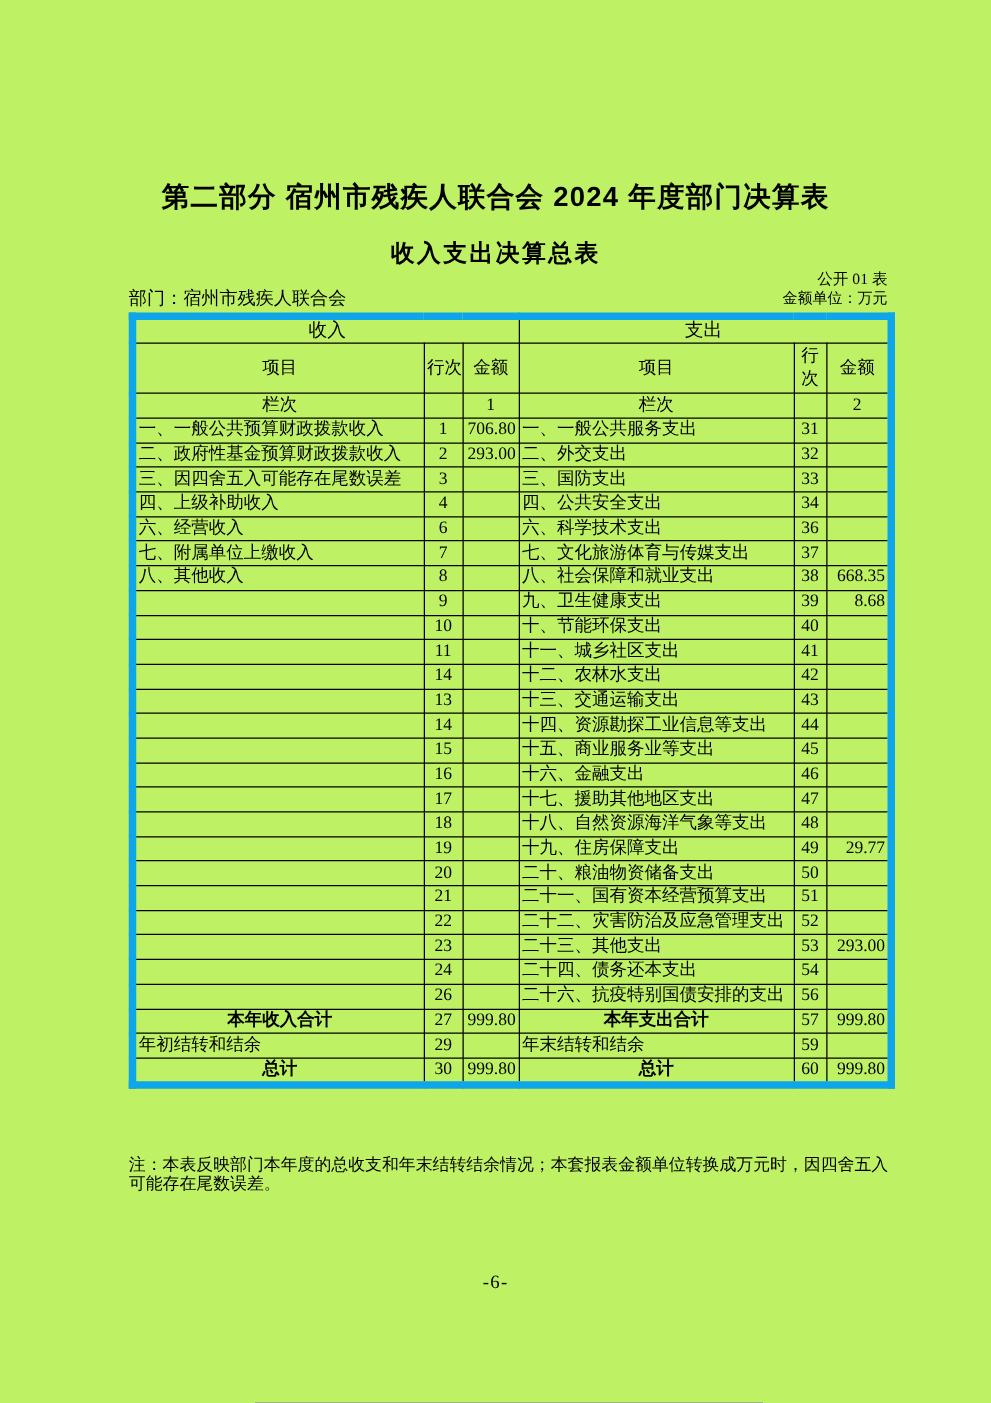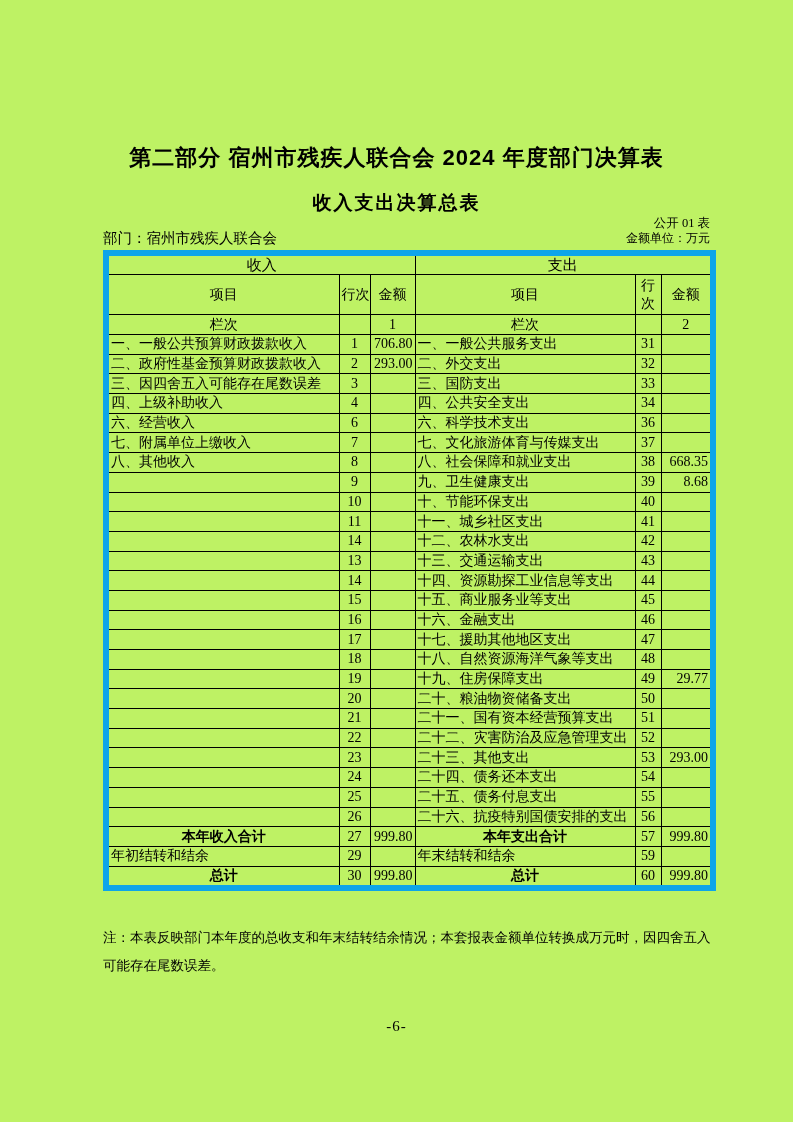--- a/index.html
+++ b/index.html
@@ -69,21 +69,21 @@
   tbody.data tr { height: 19.7px; }
   td.item { text-align: left; white-space: nowrap; }
   td.num { text-align: center; font-size: 13.5px; padding: 0 1px; }
   td.amt { text-align: right; font-size: 13.5px; padding: 0 2px 0 1px; white-space: nowrap; }
   tr.emph td.item { text-align: center; font-weight: bold; }
   tr.emph td.amt { font-weight: normal; }
   .note {
     position: absolute;
     top: 924px; left: 103px; width: 612px;
     font-size: 13.5px;
-    line-height: 28px;
+    line-height: 15px;
     text-align: left;
   }
   .page-number {
     position: absolute;
     top: 1018px; left: 0; width: 100%;
     text-align: center;
     font-size: 15px;
     letter-spacing: 1px;
   }
 </style>
@@ -312,28 +312,20 @@
         <tr>
           <td class="item"></td>
           <td class="num">24</td>
           <td class="amt"></td>
           <td class="item">二十四、债务还本支出</td>
           <td class="num">54</td>
           <td class="amt"></td>
         </tr>
         <tr>
           <td class="item"></td>
-          <td class="num">25</td>
-          <td class="amt"></td>
-          <td class="item">二十五、债务付息支出</td>
-          <td class="num">55</td>
-          <td class="amt"></td>
-        </tr>
-        <tr>
-          <td class="item"></td>
           <td class="num">26</td>
           <td class="amt"></td>
           <td class="item">二十六、抗疫特别国债安排的支出</td>
           <td class="num">56</td>
           <td class="amt"></td>
         </tr>
         <tr class="emph">
           <td class="item">本年收入合计</td>
           <td class="num">27</td>
           <td class="amt">999.80</td>

